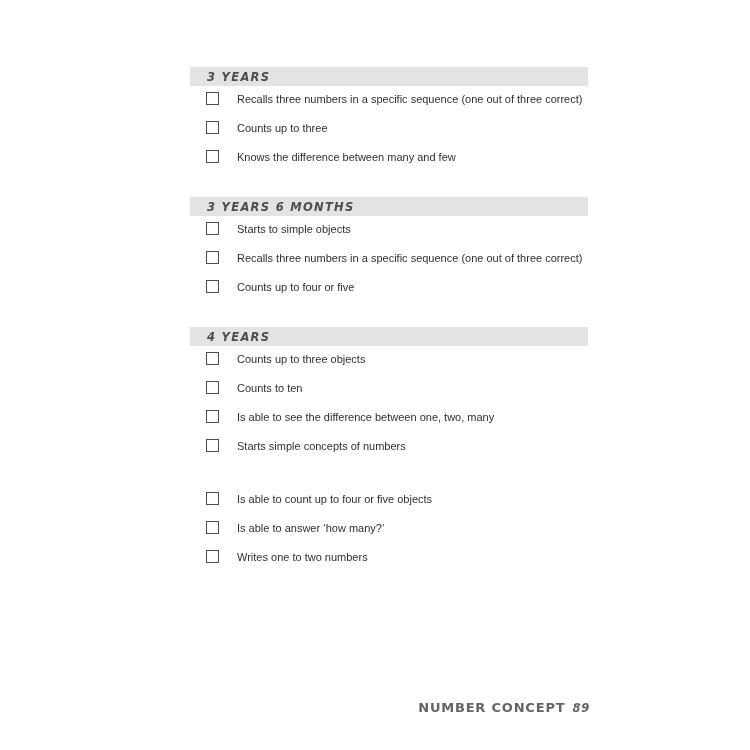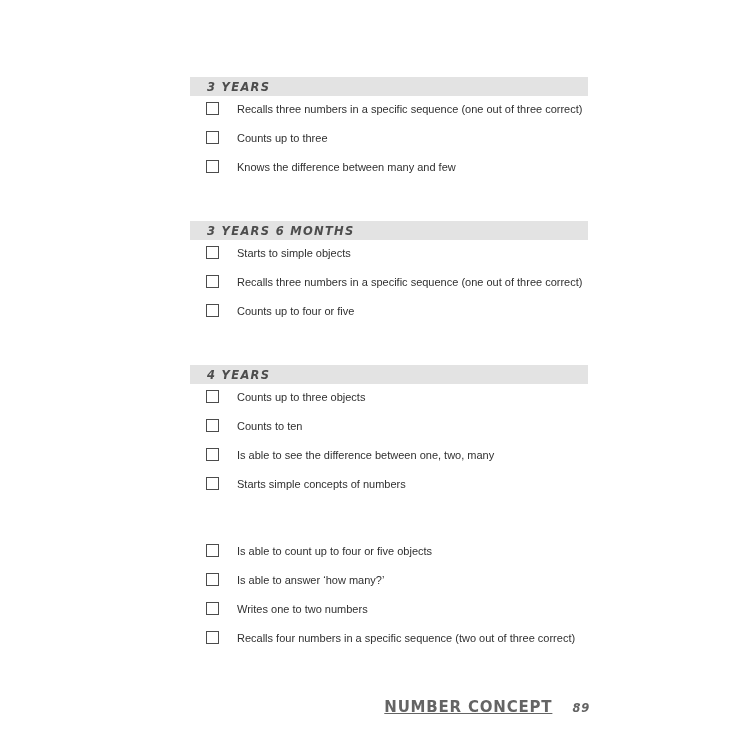--- a/index.html
+++ b/index.html
@@ -9,25 +9,25 @@
     font-family: "Liberation Sans", sans-serif;
   }
   .page {
     position: relative;
     width: 750px; height: 750px;
     background: #ffffff;
     overflow: hidden;
   }
   .checklist {
     position: absolute;
-    left: 190px; top: 77px;
+    left: 190px; top: 67px;
     width: 398px;
     text-align: center;
   }
-  .age-section + .age-section { margin-top: 38px; }
+  .age-section + .age-section { margin-top: 24px; }
   .section-header {
     height: 19px;
     background: #e3e3e3;
     display: flex;
     align-items: center;
     padding-left: 17px;
     box-sizing: border-box;
   }
   .section-title {
     font-family: "DejaVu Sans", sans-serif;
@@ -65,28 +65,27 @@
     position: absolute;
     left: 190px; top: 697px;
     width: 400px;
     text-align: right;
     font-family: "DejaVu Sans", sans-serif;
     font-weight: 700;
     color: #646464;
     white-space: nowrap;
   }
   .footer-label {
-    font-size: 15px;
+    font-size: 13px;
     letter-spacing: 0.8px;
-    text-decoration: underline;
   }
   .footer-page {
     font-size: 11.5px;
     font-style: italic;
-    margin-left: 20px;
+    margin-left: 7px;
     letter-spacing: 0.8px;
   }
 </style>
 </head>
 <body>
 
 <div class="page">
 
   <div class="checklist">
   <section class="age-section">
@@ -169,24 +168,20 @@
   <div class="item-row">
     <span class="checkbox"></span>
     <span class="item-label">Is able to answer ‘how many?’</span>
   </div>
 
   <div class="item-row">
     <span class="checkbox"></span>
     <span class="item-label">Writes one to two numbers</span>
   </div>
 
-  <div class="item-row">
-    <span class="checkbox"></span>
-    <span class="item-label">Recalls four numbers in a specific sequence (two out of three correct)</span>
-  </div>
 </section>
 </div>
 
   <div class="page-footer">
     <span class="footer-label">NUMBER CONCEPT</span><span class="footer-page">89</span>
   </div>
 
 </div>
 
 </body></html>

